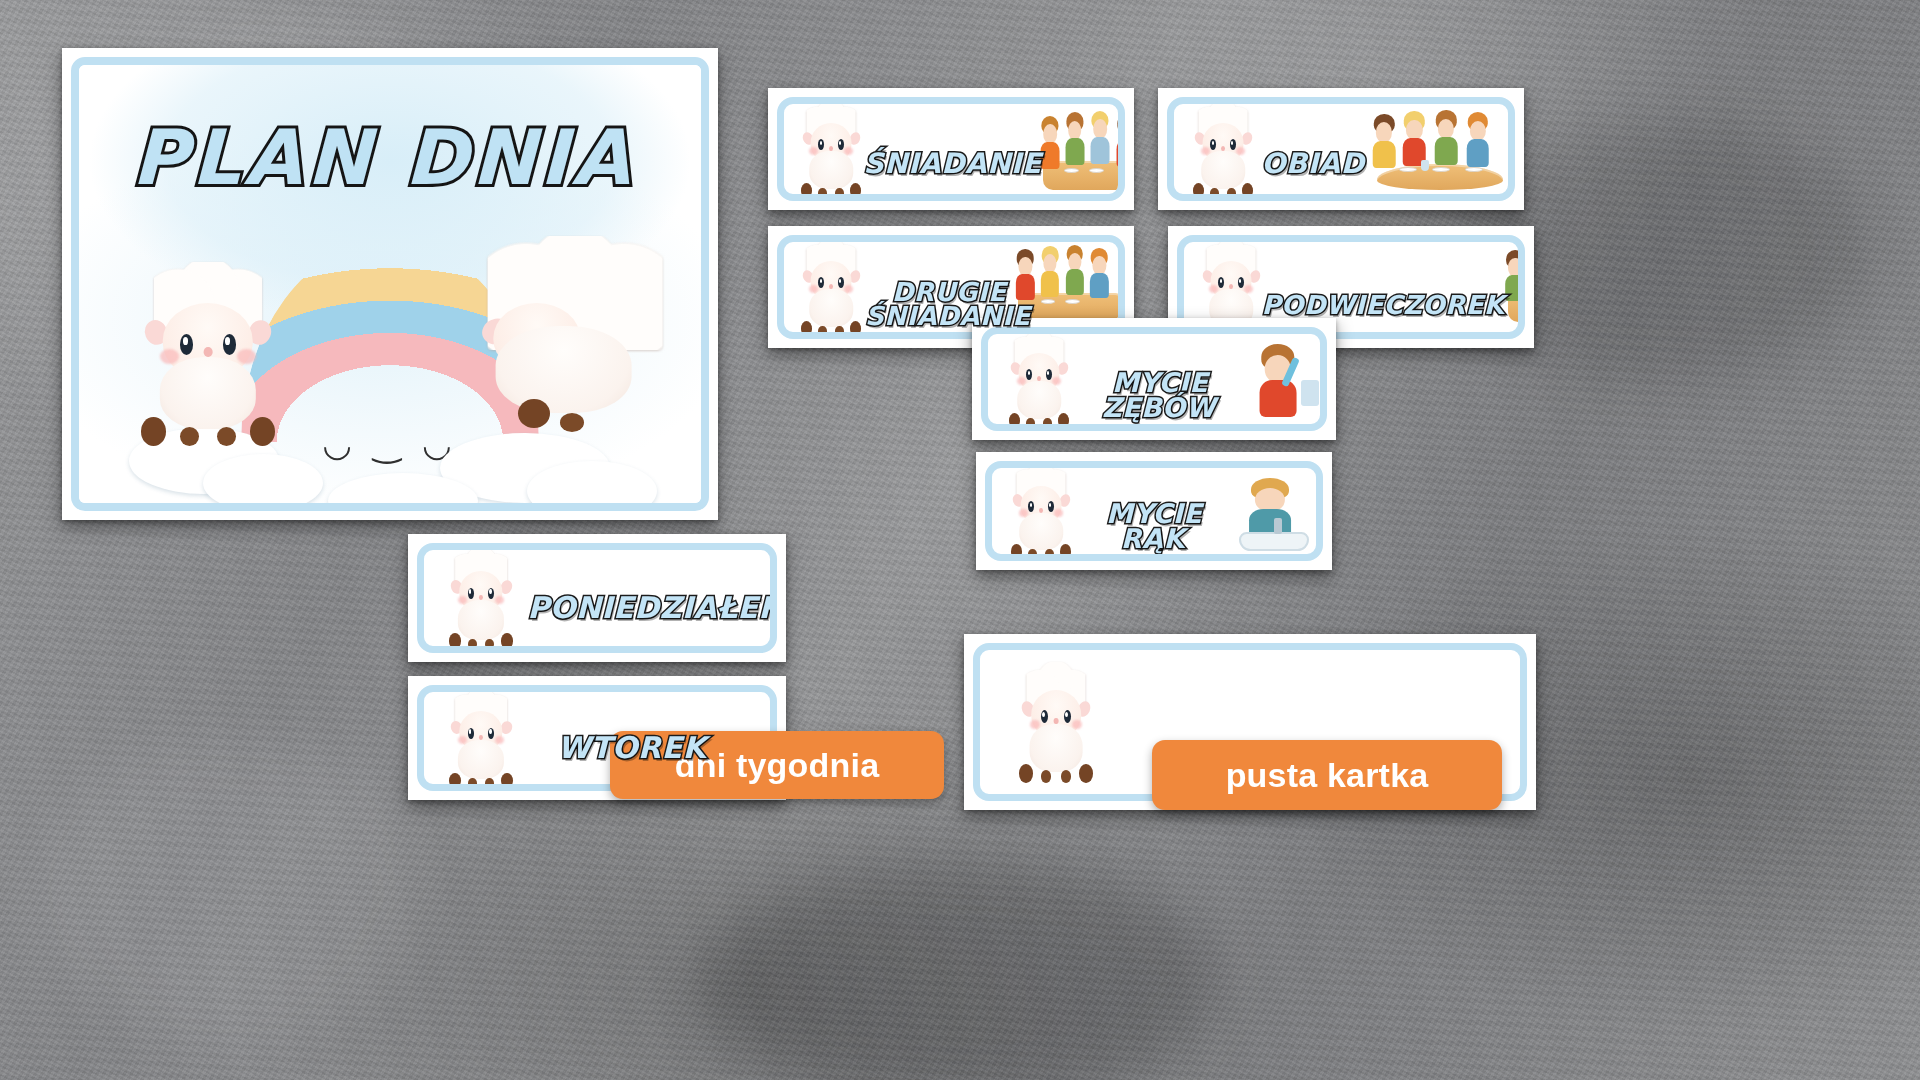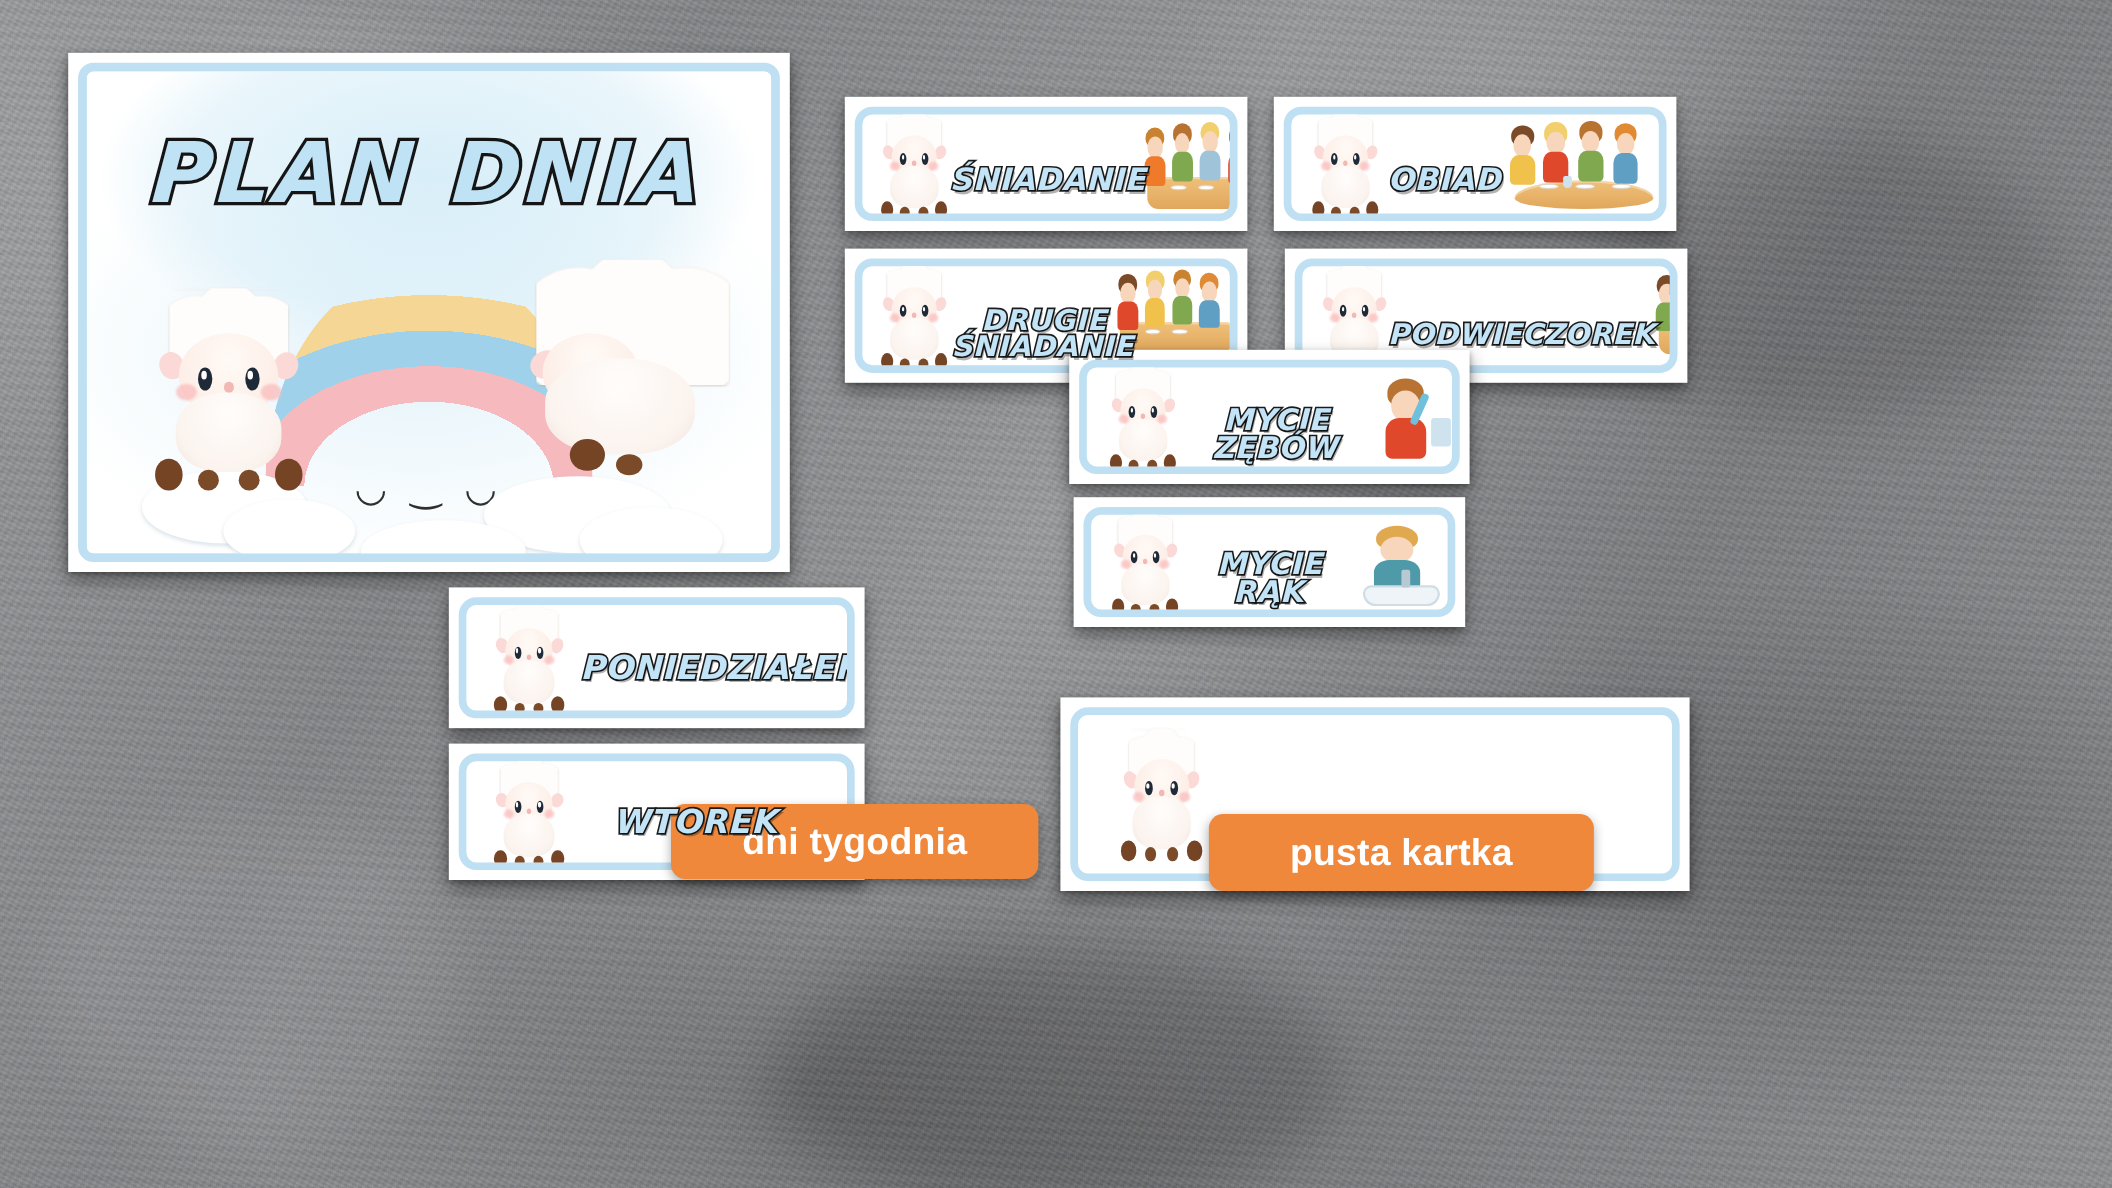--- a/index.html
+++ b/index.html
@@ -594,15 +594,15 @@
       <div class="hoof fr"></div>
     </div>
     <div class="strip-label" style="font-size:30px; margin-left:20px;"></div>
   </div>
 </div>
 
 <div class="badge" style="left:610px; top:731px; width:334px; height:68px; font-size:34px;">
   <span>dni tygodnia</span>
 </div>
 
-<div class="badge" style="left:1099px; top:740px; width:350px; height:70px; font-size:34px;">
+<div class="badge" style="left:1152px; top:740px; width:350px; height:70px; font-size:34px;">
   <span>pusta kartka</span>
 </div>
 
 </body></html>

